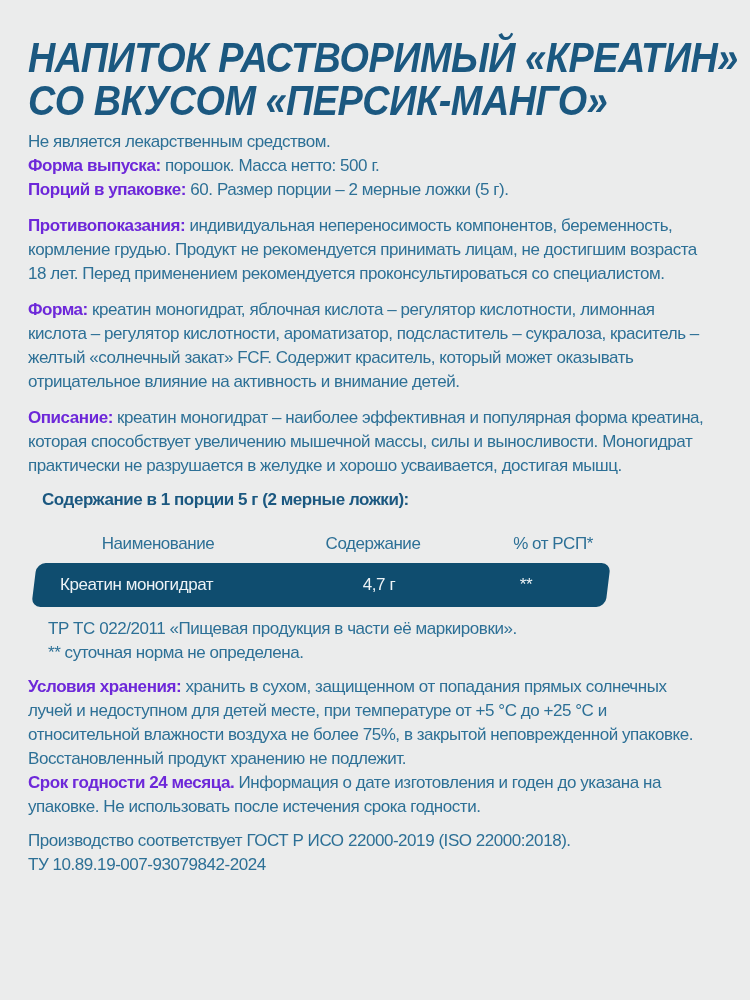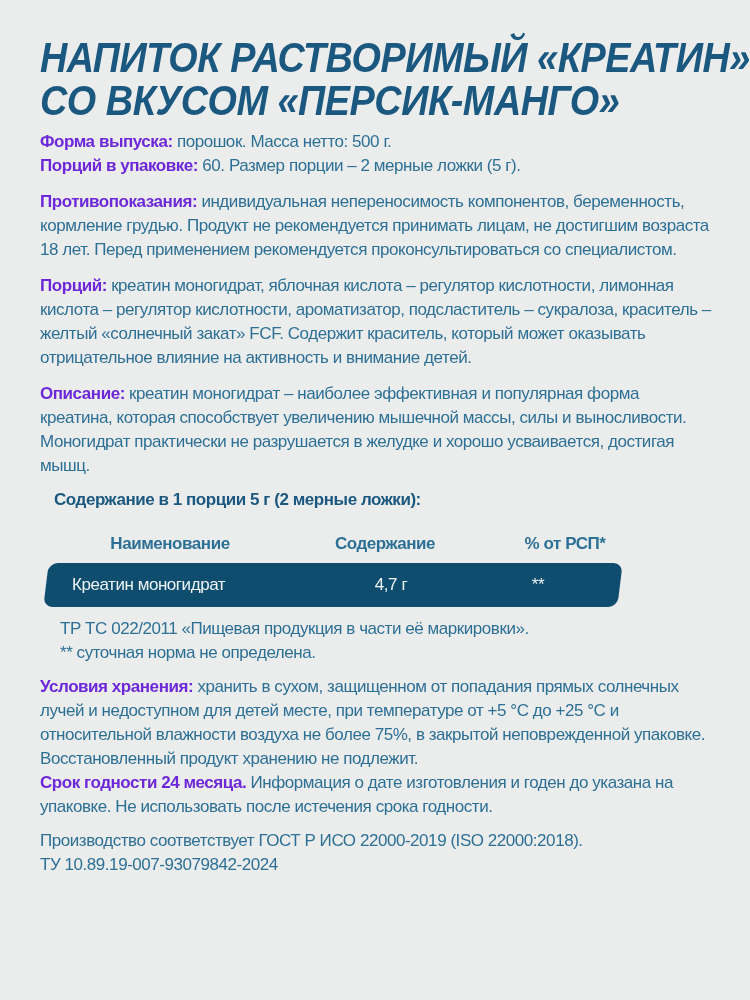--- a/index.html
+++ b/index.html
@@ -1,20 +1,20 @@
 <!DOCTYPE html>
 <html lang="ru"><head>
 <meta charset="utf-8">
 <style>
   html,body{margin:0;padding:0;background:#ebecec;}
   .page{
     position:relative;
     width:750px;height:1000px;
     box-sizing:border-box;
-    padding:36px 36px 0 40px;
+    padding:36px 36px 0 28px;
     background:#ebecec;
     overflow:hidden;
     font-family:"Liberation Sans","DejaVu Sans",sans-serif;
     color:#2d7096;
     font-size:17px;
     letter-spacing:-0.45px;
     line-height:24px;
   }
   .title{
     margin:0 0 8px 0;
@@ -37,21 +37,20 @@
     padding-left:14px;
     font-weight:bold;
     color:#1b5880;
     margin-bottom:20px;
   }
   .thead{
     display:grid;
     grid-template-columns:260px 170px 190px;
     width:620px;
     margin-bottom:7px;
-    font-weight:bold;
   }
   .thead span{text-align:center;}
   .rowbar{
     width:574px;
     height:44px;
     margin:0 0 10px 6px;
     background:#0f4d6f;
     border-radius:9px;
     transform:skewX(-7deg);
     transform-origin:center;
@@ -75,28 +74,29 @@
 <body>
 
 <div class="page">
 
   <h1 class="title">
     <span>НАПИТОК РАСТВОРИМЫЙ «КРЕАТИН»</span>
     <span>СО ВКУСОМ «ПЕРСИК-МАНГО»</span>
   </h1>
 
   <div class="block">
+    <p><span>Не является лекарственным средством.</span></p>
     <p><b>Форма выпуска:</b><span> порошок. Масса нетто: 500 г.</span></p>
     <p><b>Порций в упаковке:</b><span> 60. Размер порции – 2 мерные ложки (5 г).</span></p>
   </div>
 
 
   <p class="block"><b>Противопоказания:</b><span> индивидуальная непереносимость компонентов, беременность, кормление грудью. Продукт не рекомендуется принимать лицам, не достигшим возраста 18 лет. Перед применением рекомендуется проконсультироваться со специалистом.</span></p>
 
-  <p class="block"><b>Порций:</b><span> креатин моногидрат, яблочная кислота – регулятор кислотности, лимонная кислота – регулятор кислотности, ароматизатор, подсластитель – сукралоза, краситель – желтый «солнечный закат» FCF. Содержит краситель, который может оказывать отрицательное влияние на активность и внимание детей.</span></p>
+  <p class="block"><b>Форма:</b><span> креатин моногидрат, яблочная кислота – регулятор кислотности, лимонная кислота – регулятор кислотности, ароматизатор, подсластитель – сукралоза, краситель – желтый «солнечный закат» FCF. Содержит краситель, который может оказывать отрицательное влияние на активность и внимание детей.</span></p>
 
   <p class="block-sm"><b>Описание:</b><span> креатин моногидрат – наиболее эффективная и популярная форма креатина, которая способствует увеличению мышечной массы, силы и выносливости. Моногидрат практически не разрушается в желудке и хорошо усваивается, достигая мышц.</span></p>
 
   <div>
     <p class="serv-heading">Содержание в 1 порции 5 г (2 мерные ложки):</p>
     <div class="thead">
       <span>Наименование</span>
       <span>Содержание</span>
       <span>% от РСП*</span>
     </div>

